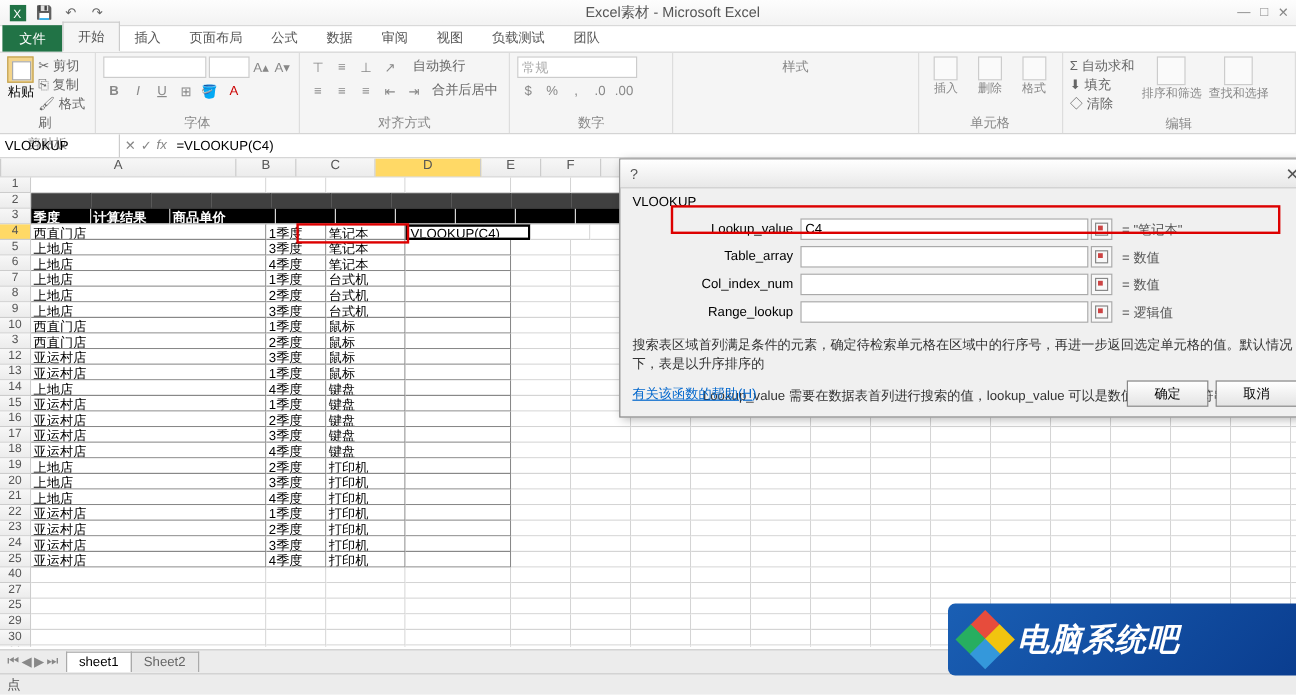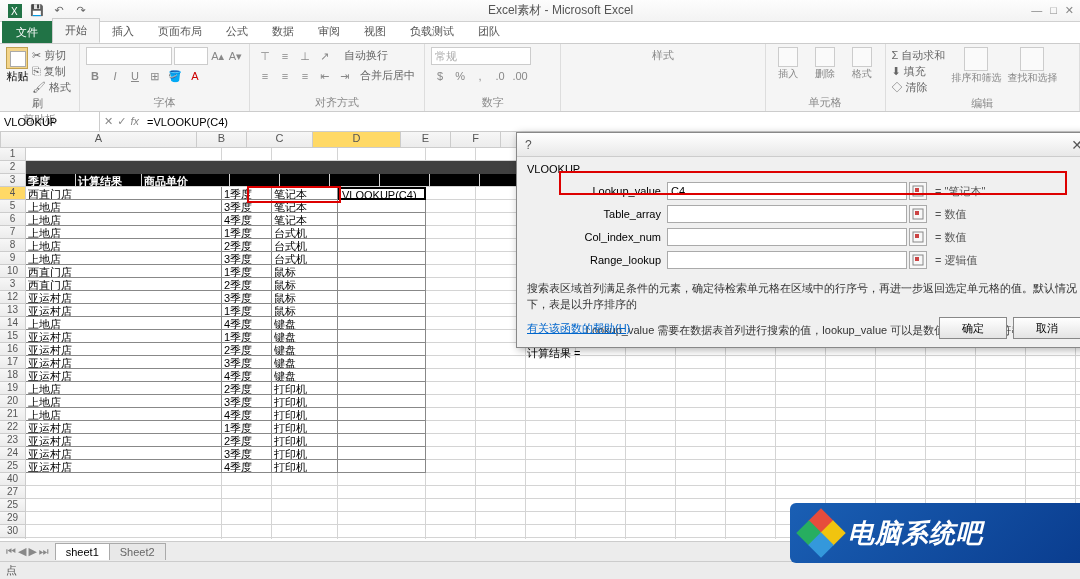--- a/index.html
+++ b/index.html
@@ -327,21 +327,21 @@
         <div class="cell empty-cell" style="width: 50px;"></div>
         <div class="cell empty-cell" style="width: 50px;"></div>
         <div class="cell empty-cell" style="width: 50px;"></div>
         <div class="cell empty-cell" style="width: 50px;"></div>
       </div>
       <div class="row ">
         <div class="row-h sel">4</div>
         <div class="cell data-cell" style="width: 196px;">西直门店</div>
         <div class="cell data-cell" style="width: 50px;">1季度</div>
         <div class="cell data-cell" style="width: 66px;">笔记本</div>
-        <div class="cell data-cell active-cell" style="width: 88px;">VLOOKUP(C4)</div>
+        <div class="cell data-cell active-cell" style="width: 104px;">VLOOKUP(C4)</div>
         <div class="cell empty-cell" style="width: 50px;"></div>
         <div class="cell empty-cell" style="width: 50px;"></div>
         <div class="cell empty-cell" style="width: 50px;"></div>
         <div class="cell empty-cell" style="width: 50px;"></div>
         <div class="cell empty-cell" style="width: 50px;"></div>
         <div class="cell empty-cell" style="width: 50px;"></div>
         <div class="cell empty-cell" style="width: 50px;"></div>
         <div class="cell empty-cell" style="width: 50px;"></div>
         <div class="cell empty-cell" style="width: 50px;"></div>
         <div class="cell empty-cell" style="width: 50px;"></div>
@@ -971,21 +971,20 @@
               <rect x="1" y="1" width="10" height="10" fill="none" stroke="#888"></rect>
               <rect x="3" y="3" width="4" height="4" fill="#c44"></rect>
             </svg>
           </div>
           <div class="param-eq">= 逻辑值</div>
         </div>
       </div>
     <div class="hilite" style="top:38px; left:42px; width:508px; height:24px;"></div>
     <div class="dlg-desc">搜索表区域首列满足条件的元素，确定待检索单元格在区域中的行序号，再进一步返回选定单元格的值。默认情况下，表是以升序排序的</div>
     <div class="dlg-desc" style="text-align:center">Lookup_value  需要在数据表首列进行搜索的值，lookup_value 可以是数值、引用或字符串</div>
-    <div class="dlg-result">计算结果 =</div>
   </div>
   <div class="dlg-footer">
     <span class="dlg-link">有关该函数的帮助(H)</span>
     <button class="dlg-btn">确定</button>
     <button class="dlg-btn">取消</button>
   </div>
 </div>
 
 <div class="watermark">
   <div class="wm-logo">

